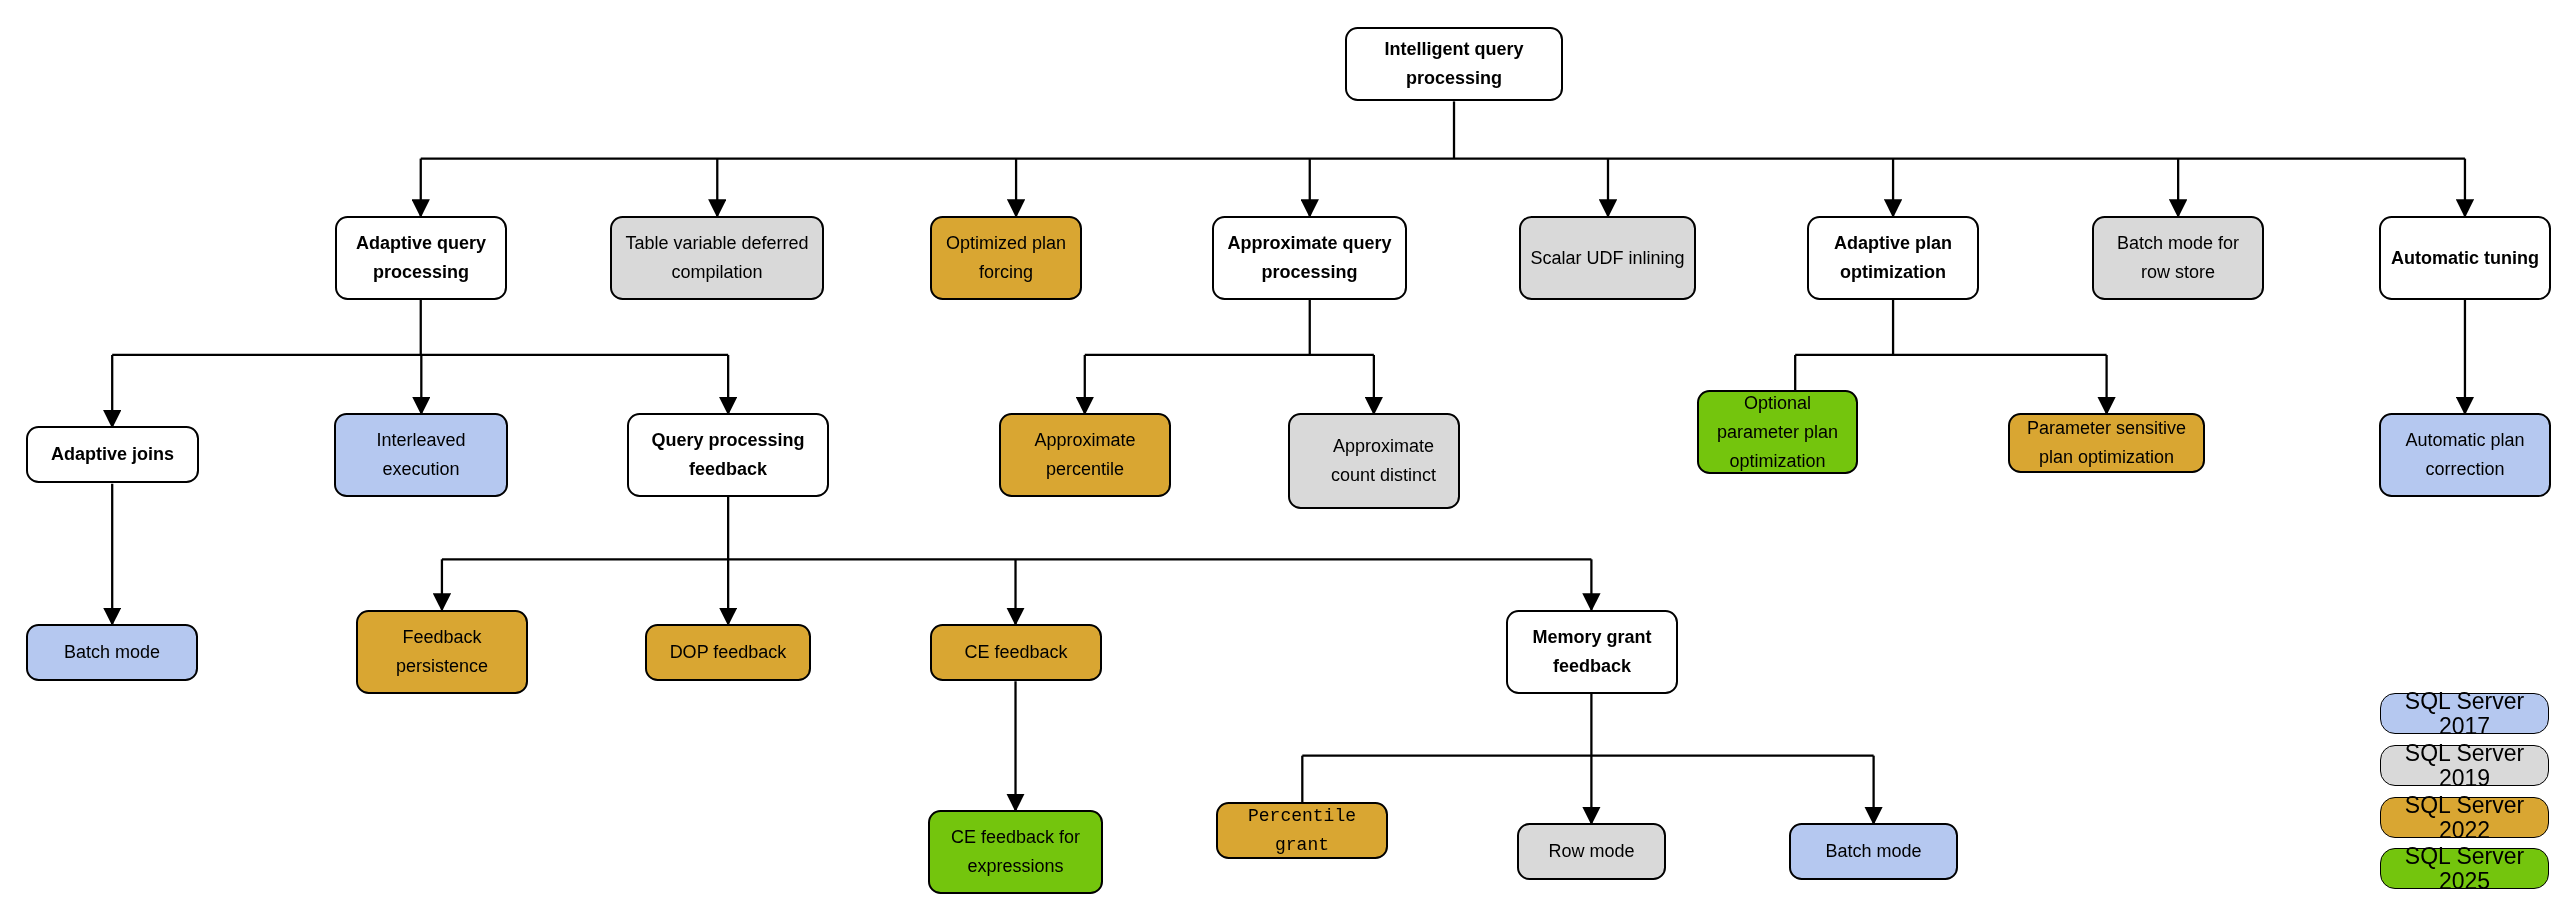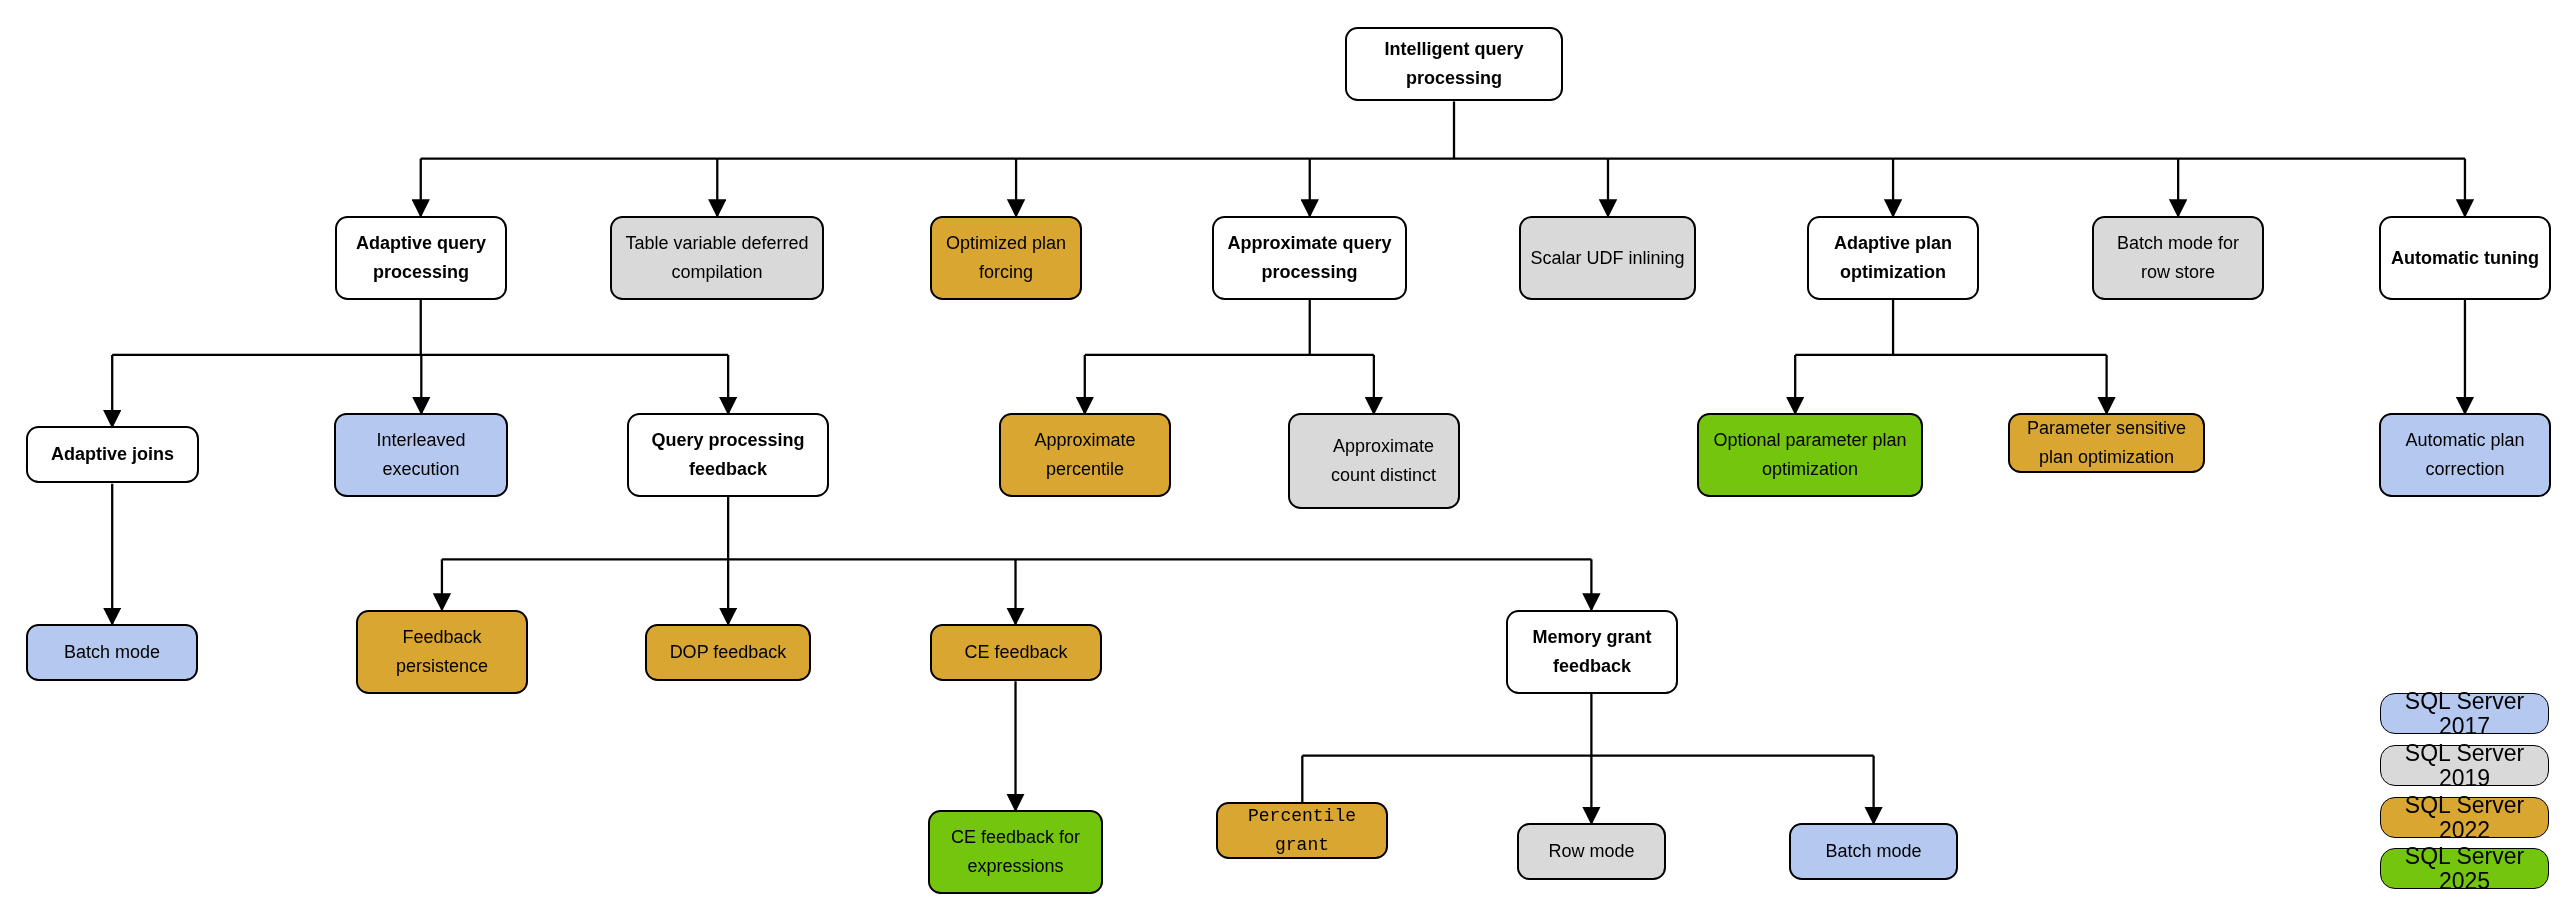--- a/index.html
+++ b/index.html
@@ -83,21 +83,21 @@
   <div class="node" style="left: 1519px; top: 216px; width: 177px; height: 84px; background: rgb(217, 217, 217); text-align: right;">Scalar UDF inlining</div>
   <div class="node bold" style="left: 1807px; top: 216px; width: 172px; height: 84px; background: rgb(255, 255, 255);">Adaptive plan optimization</div>
   <div class="node" style="left: 2092px; top: 216px; width: 172px; height: 84px; background: rgb(217, 217, 217);">Batch mode for row store</div>
   <div class="node bold" style="left: 26px; top: 426px; width: 173px; height: 57px; background: rgb(255, 255, 255);">Adaptive joins</div>
 
   <div class="node bold" style="left: 2379px; top: 216px; width: 172px; height: 84px; background: rgb(255, 255, 255);">Automatic tuning</div>
   <div class="node" style="left: 334px; top: 413px; width: 174px; height: 84px; background: rgb(181, 200, 240);">Interleaved execution</div>
   <div class="node bold" style="left: 627px; top: 413px; width: 202px; height: 84px; background: rgb(255, 255, 255);">Query processing feedback</div>
   <div class="node" style="left: 999px; top: 413px; width: 172px; height: 84px; background: rgb(217, 166, 50);">Approximate percentile</div>
   <div class="node" style="left: 1288px; top: 413px; width: 172px; height: 96px; background: rgb(217, 217, 217); padding-left: 26px;">Approximate count distinct</div>
-  <div class="node" style="left: 1697px; top: 413px; width: 226px; height: 84px; background: rgb(116, 197, 13);">Optional parameter plan optimization</div>
+  <div class="node" style="left: 1697px; top: 390px; width: 161px; height: 84px; background: rgb(116, 197, 13);">Optional parameter plan optimization</div>
   <div class="node" style="left: 2008px; top: 413px; width: 197px; height: 60px; background: rgb(217, 166, 50);">Parameter sensitive plan optimization</div>
   <div class="node" style="left: 2379px; top: 413px; width: 172px; height: 84px; background: rgb(181, 200, 240);">Automatic plan correction</div>
 
   <div class="node" style="left: 26px; top: 624px; width: 172px; height: 57px; background: rgb(181, 200, 240);">Batch mode</div>
   <div class="node" style="left: 356px; top: 610px; width: 172px; height: 84px; background: rgb(217, 166, 50);">Feedback persistence</div>
   <div class="node" style="left: 645px; top: 624px; width: 166px; height: 57px; background: rgb(217, 166, 50);">DOP feedback</div>
   <div class="node" style="left: 930px; top: 624px; width: 172px; height: 57px; background: rgb(217, 166, 50);">CE feedback</div>
   <div class="node bold" style="left: 1506px; top: 610px; width: 172px; height: 84px; background: rgb(255, 255, 255);">Memory grant feedback</div>
 
   <div class="node" style="left: 928px; top: 810px; width: 175px; height: 84px; background: rgb(116, 197, 13);">CE feedback for expressions</div>

